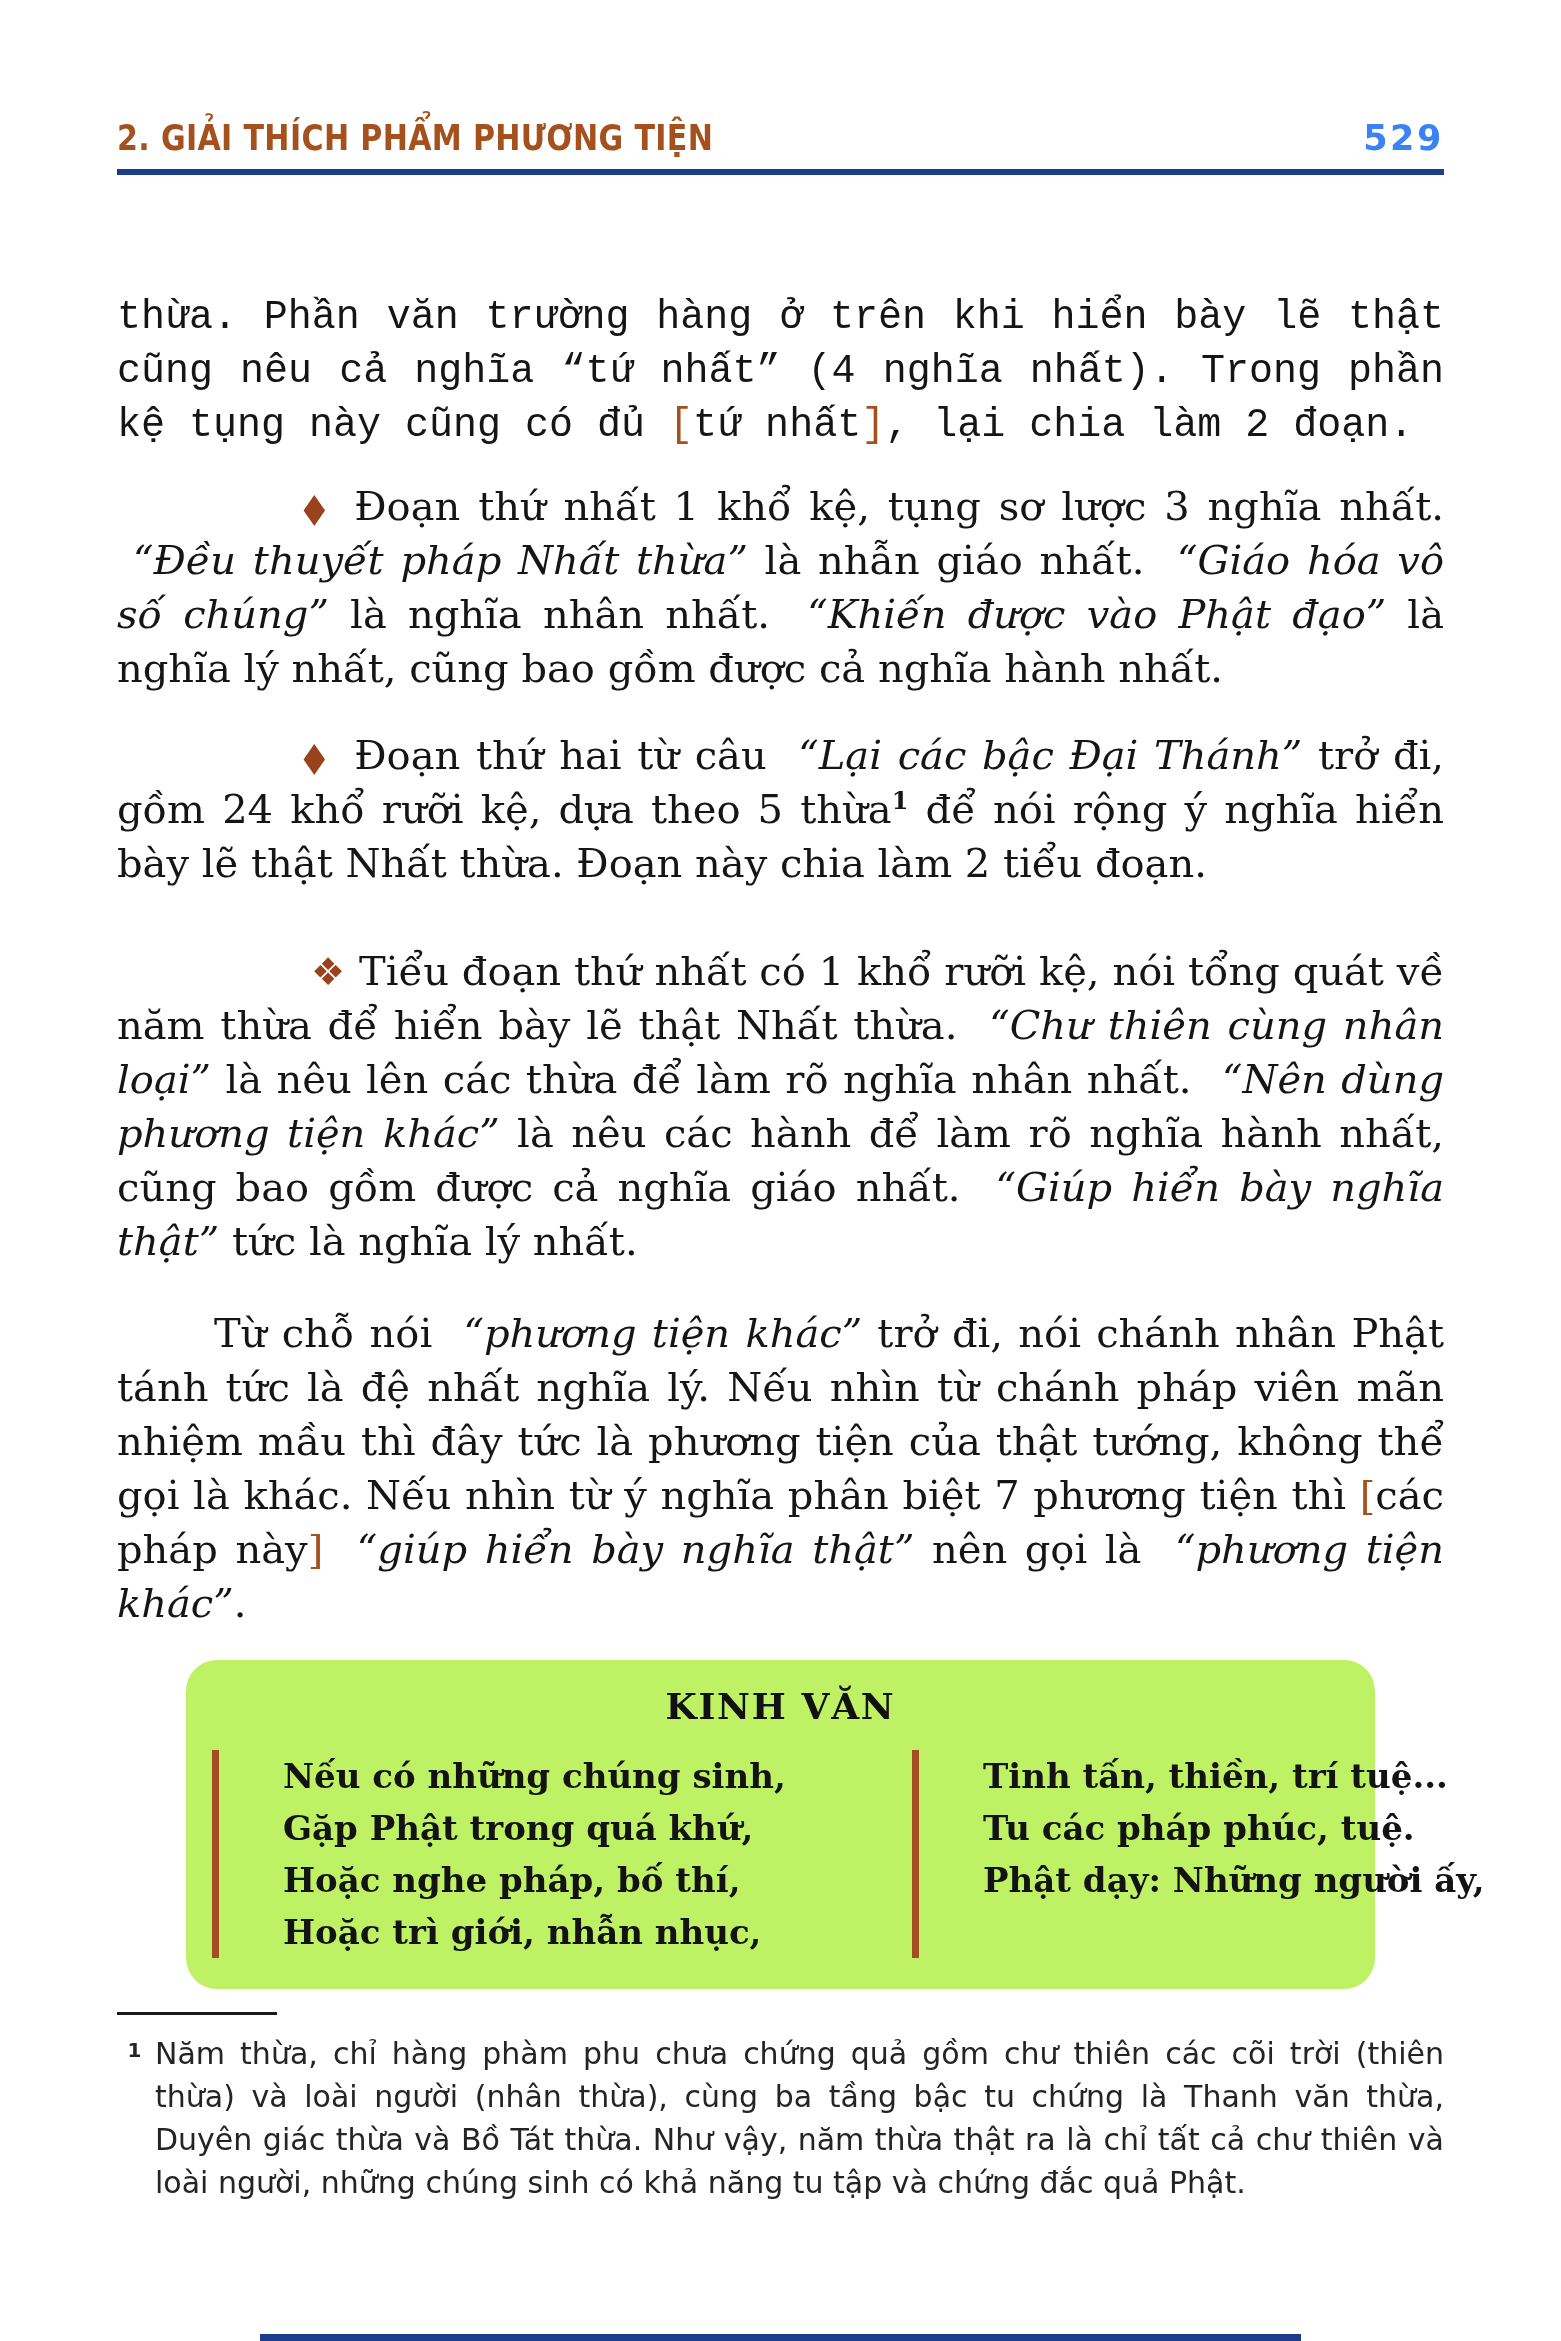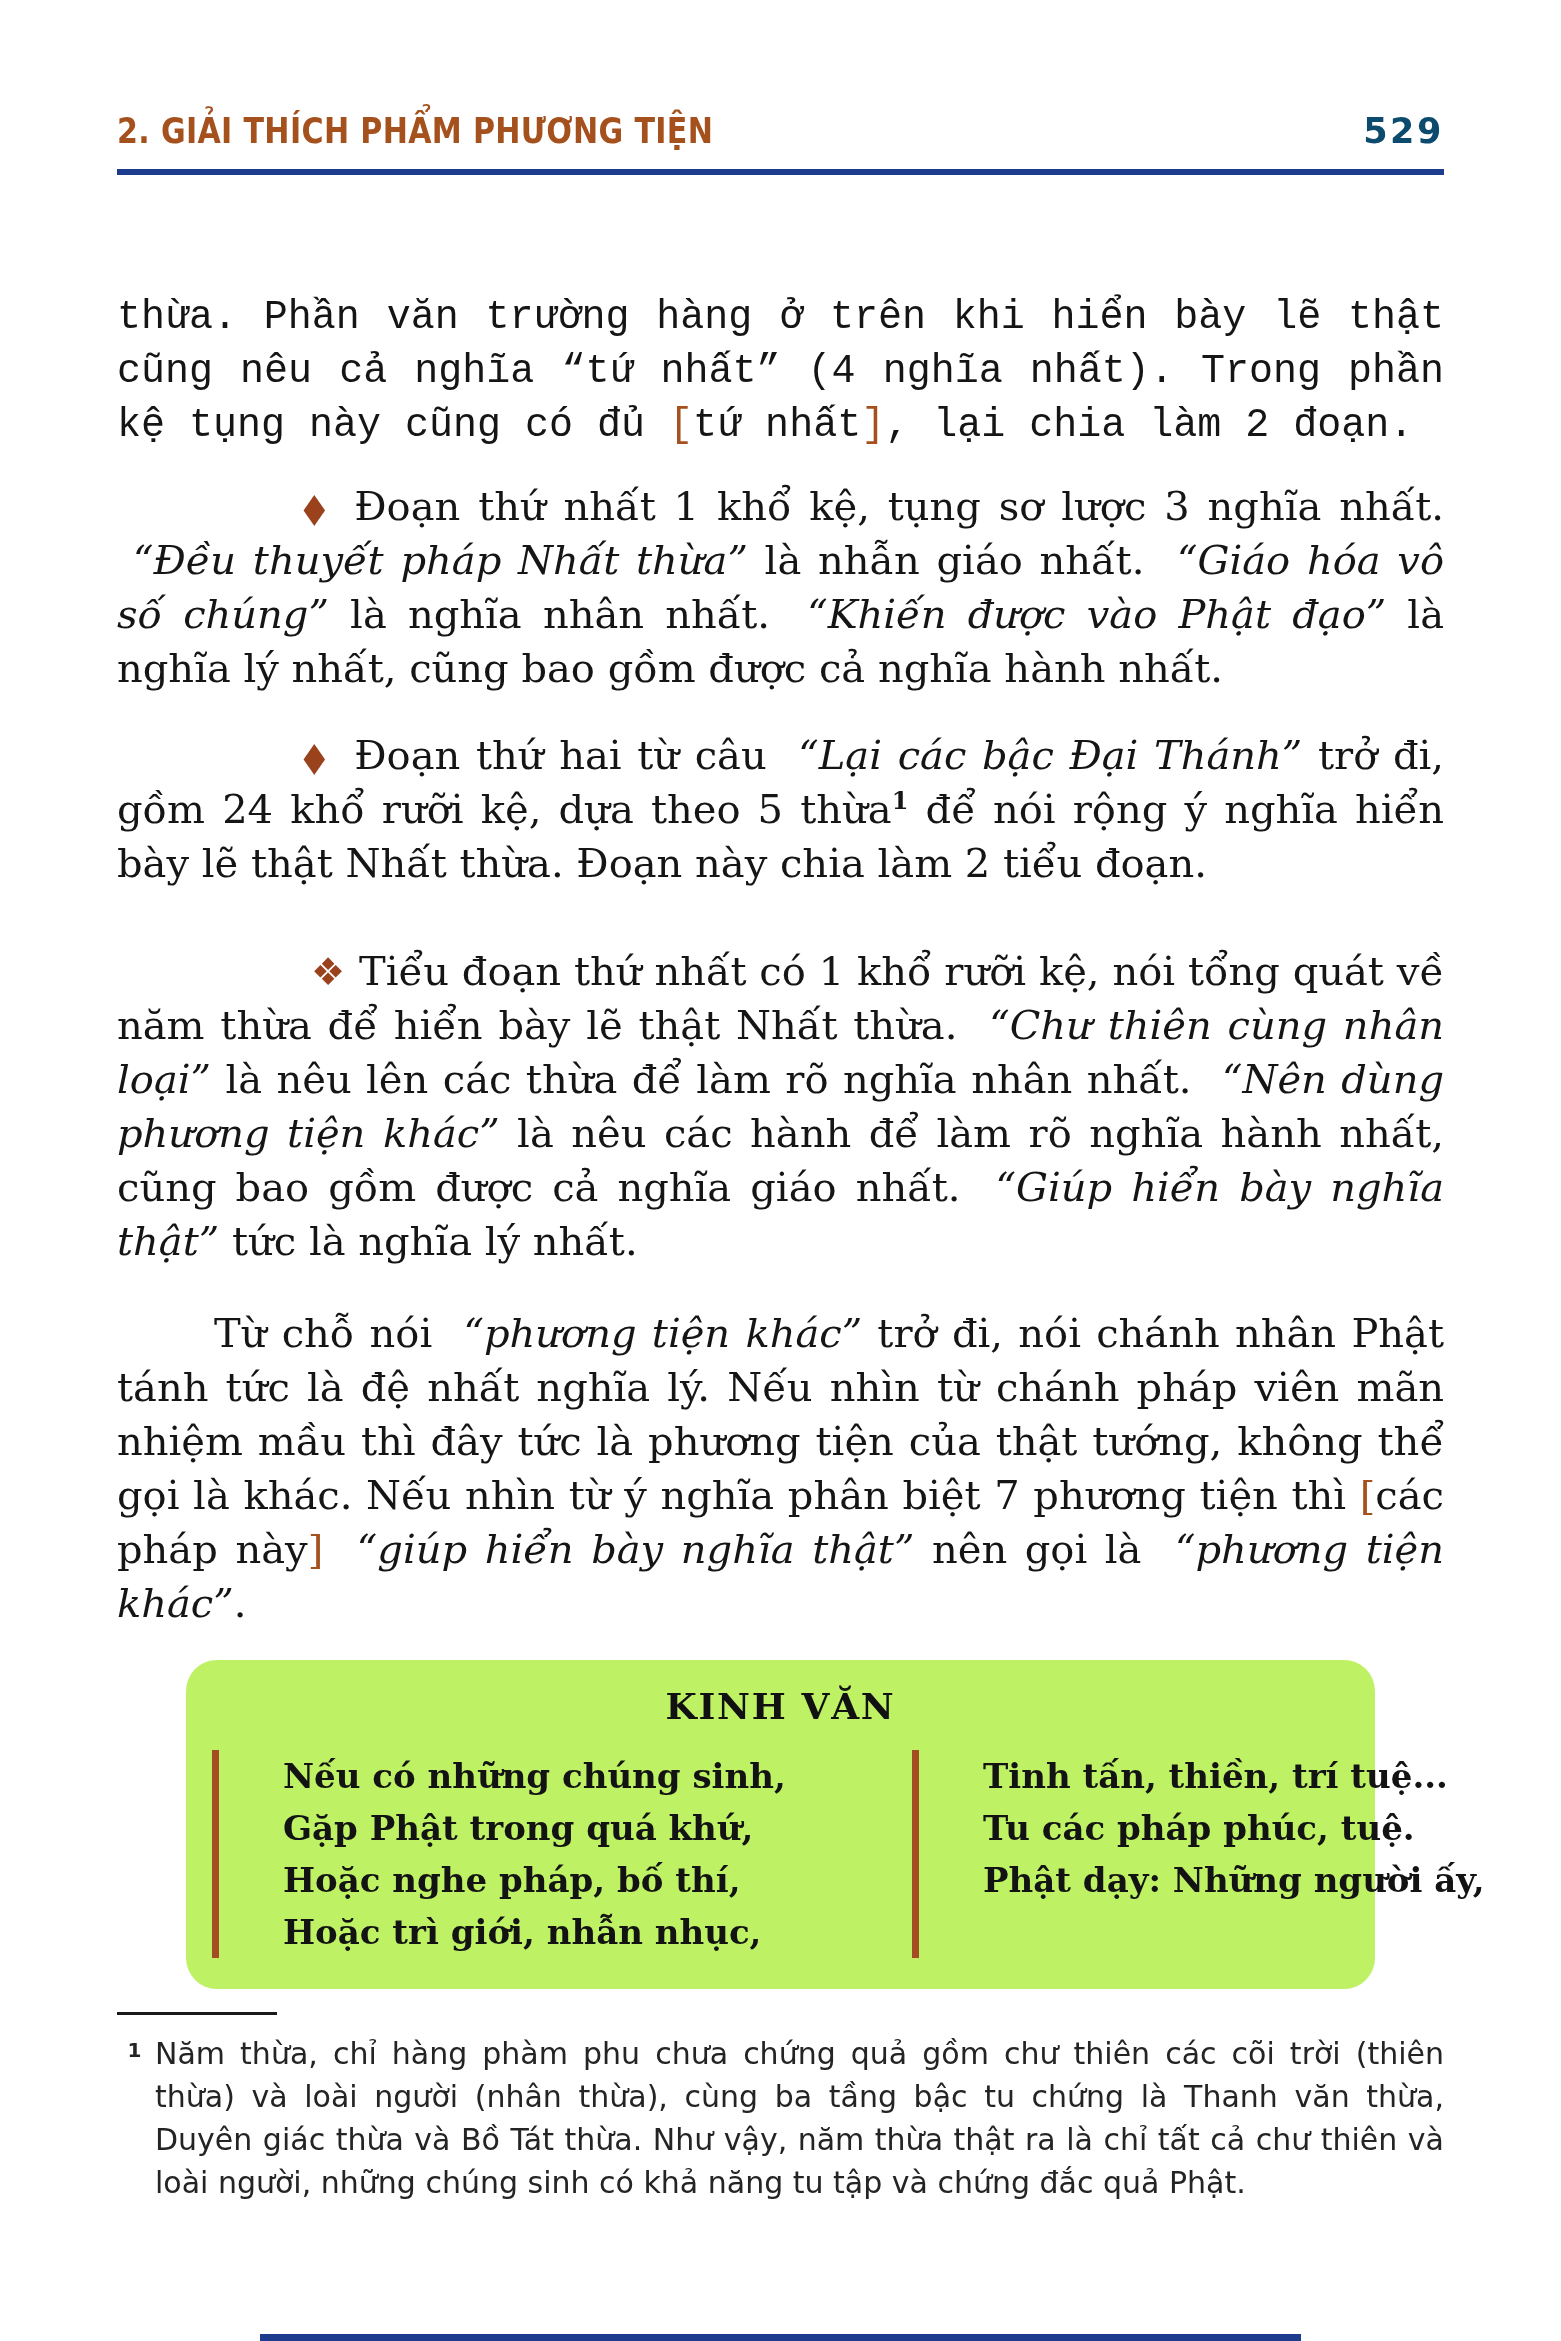--- a/index.html
+++ b/index.html
@@ -2,27 +2,27 @@
 <html style="font-size:14px"><head>
 <meta charset="utf-8">
 <style>
   html,body{margin:0;padding:0;}
   body{
     width:1561px;height:2342px;position:relative;background:#ffffff;
     font-family:"DejaVu Serif", serif;color:#151515;overflow:hidden;
   }
   .page-inner{margin:0 117px;padding-top:111px;}
   
-  .header-row{display:flex;justify-content:space-between;align-items:flex-start;height:47px;}
+  .header-row{display:flex;justify-content:space-between;align-items:flex-end;height:47px;}
   .section-title{
     font-family:"DejaVu Sans", sans-serif;font-weight:700;font-size:35px;color:#A5511E;
     white-space:nowrap;transform:scaleX(0.86);transform-origin:left bottom;letter-spacing:0.4px;
   }
   .page-number{
-    font-family:"DejaVu Sans", sans-serif;font-weight:700;font-size:35px;color:#0c4a6e;letter-spacing:2.6px;
+    font-family:"DejaVu Sans", sans-serif;font-weight:700;font-size:35px;color:#3b82f6;letter-spacing:2.6px;
   }
   .head-rule{height:6px;background:#1E3C8E;margin-top:11.3px;}
   
   .body-text p{
     font-size:40px;line-height:54px;text-align:justify;margin:0;color:#151515;
   }
   p.p-first{margin-top:116px;font-family:Liberation Mono, monospace;}
   p.p-b1{margin-top:26px;text-indent:97px;}
   p.p-b2{margin-top:33px;text-indent:97px;}
   p.p-b3{margin-top:54px;text-indent:97px;}

